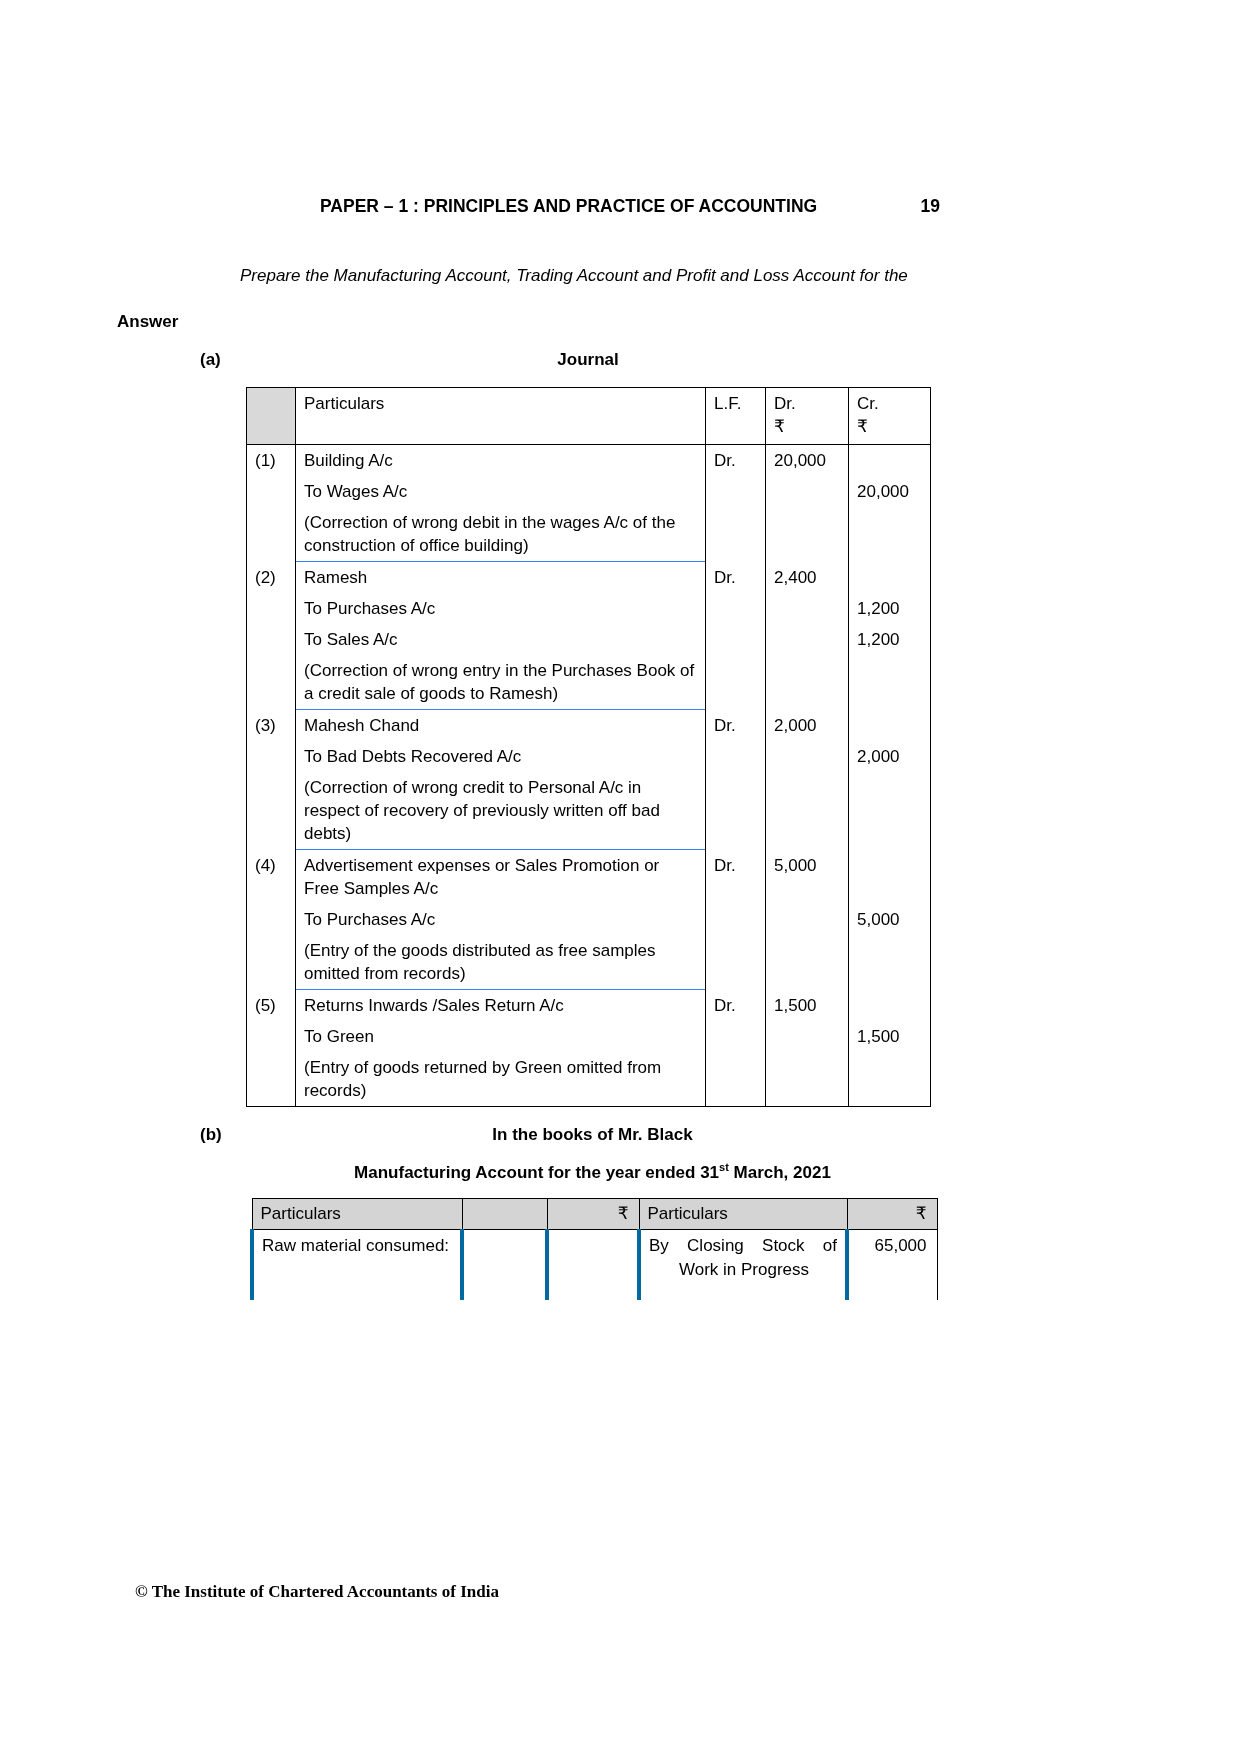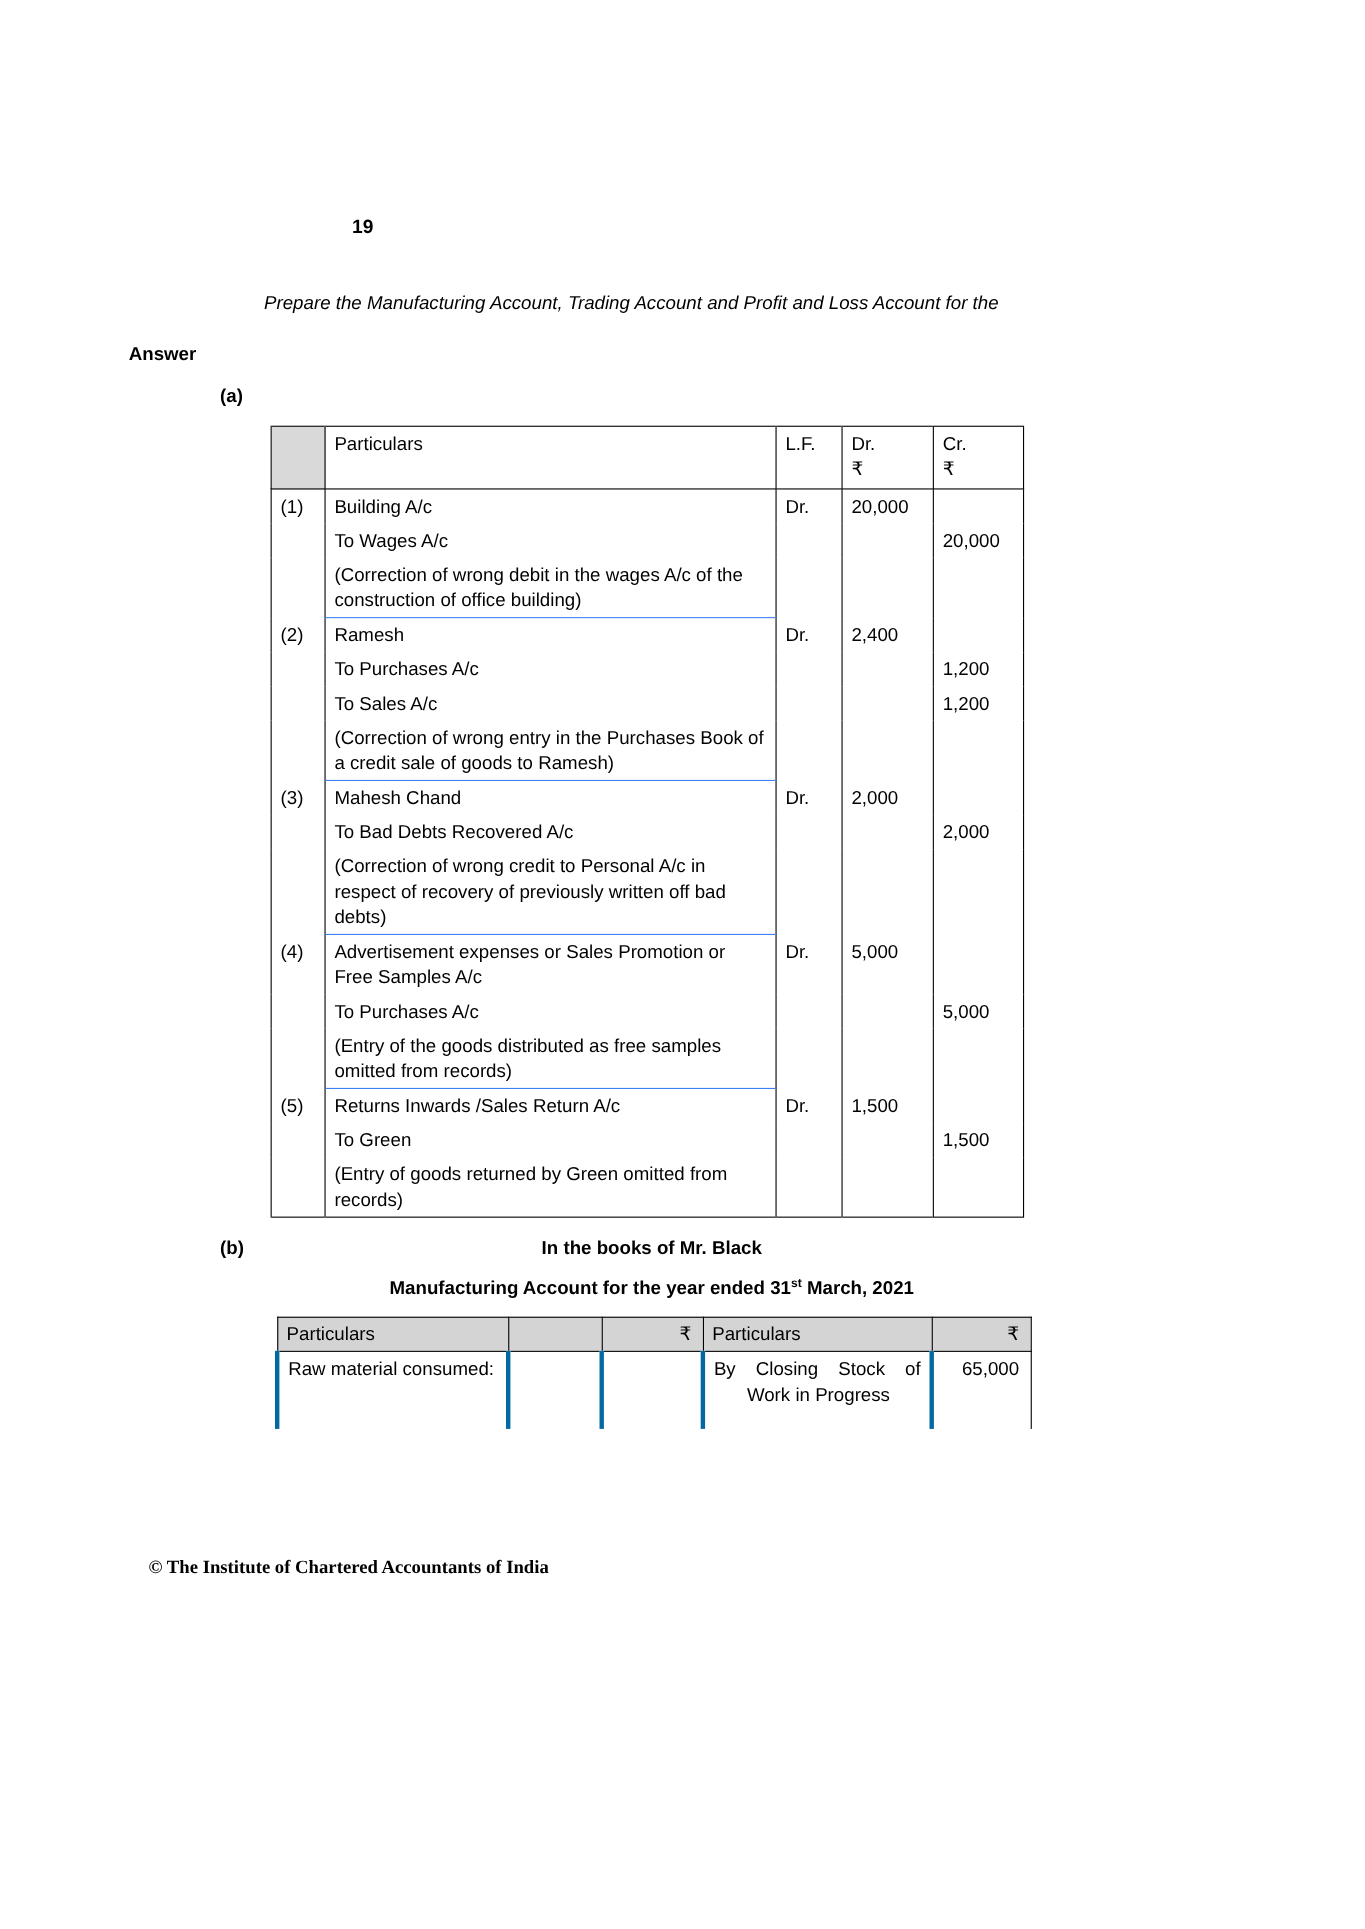--- a/index.html
+++ b/index.html
@@ -84,42 +84,44 @@
     vertical-align:top;
     padding:4px 8px;
     line-height:24px;
     height:62px;
   }
   .r { text-align:right !important; padding-right:10px !important; }
   .jline { display:block; text-align:justify; text-align-last:justify; }
   .l2 { display:block; padding-left:30px; }
 
   .footer {
-    position:absolute; left:135px; top:1415px;
+    position:absolute; left:135px; top:1582px;
     font-family:"Liberation Serif","DejaVu Serif",serif;
     font-weight:bold; font-size:17px;
   }
 </style>
 </head>
 <body>
 
 <div class="page">
 
   <div class="header">
+    <span>PAPER – 1 : PRINCIPLES AND PRACTICE OF ACCOUNTING</span>
     <span>19</span>
   </div>
 
   <div class="question">
     <div>Prepare the Manufacturing Account, Trading Account and Profit and Loss Account for the</div>
   </div>
 
   <div class="answer">Answer</div>
 
   <div class="section-head">
     <span class="part-label">(a)</span>
+    <span class="centered-a">Journal</span>
   </div>
 
   <table class="journal">
     <colgroup>
       <col style="width:49px">
         <col style="width:410px">
         <col style="width:60px">
         <col style="width:83px">
         <col style="width:82px">
     </colgroup>

